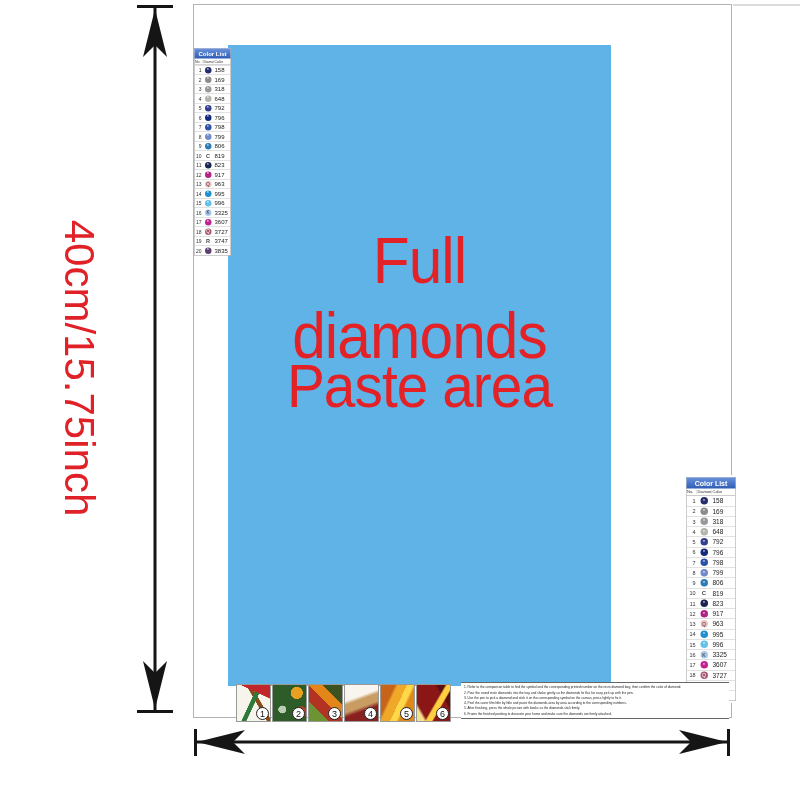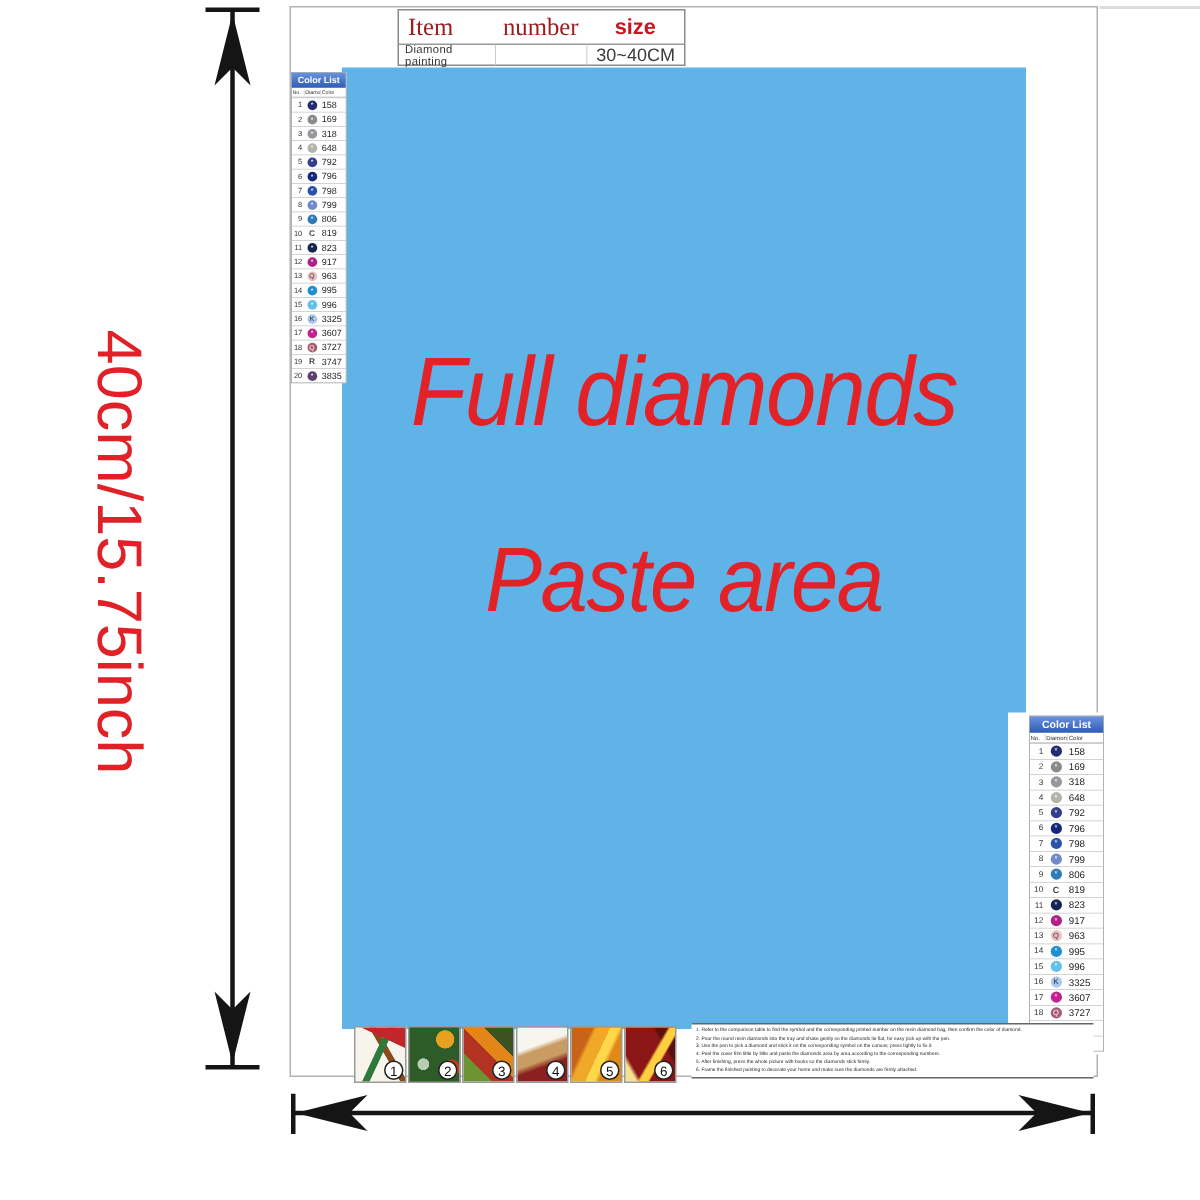--- a/index.html
+++ b/index.html
@@ -30,21 +30,21 @@
         font-size:33px;color:#9e1b20;}
   .it-h.first{padding-left:12px;}
   .it-h.center{justify-content:center;}
   .it-size{font-family:"Liberation Sans",sans-serif;font-weight:bold;font-size:29px;color:#c9151d;}
   .it-b{display:flex;align-items:center;border-top:2px solid #999;}
   .it-name{font-size:15px;color:#333;padding-left:8px;letter-spacing:.5px;}
   .it-div{border-left:1px solid #bbb;}
   .it-sizeval{font-size:24px;color:#3a3a3a;justify-content:center;}
 
   
-  .paste{position:absolute;left:228px;top:45px;width:456px;height:641px;font-style:italic;}
+  .paste{position:absolute;left:228px;top:45px;width:383px;height:641px;}
   .paste-line{position:absolute;width:100%;text-align:center;font-weight:400;
               letter-spacing:-1px;transform:scaleX(.93);}
   .paste-line1{top:178px;font-size:65px;}
   .paste-line2{top:306px;font-size:61px;}
 
   
   .clist{position:absolute;}
   .clist-left{left:194px;top:48px;width:37px;height:207px;}
   .rlist-back{position:absolute;left:672px;top:475px;width:66px;height:228px;background:#fff;}
   .clist-right{left:686px;top:477px;width:50px;height:223px;}
@@ -109,30 +109,20 @@
   <svg class="v-arrow" width="44" height="720" viewBox="0 0 44 720" data-interactable="false">
     <rect x="4" y="5" width="36" height="3" fill="#151515"></rect>
     <rect x="4" y="710" width="36" height="3" fill="#151515"></rect>
     <line x1="22" y1="8" x2="22" y2="710" stroke="#151515" stroke-width="3"></line>
     <polygon points="22,9 10,57 22,45 34,57" fill="#151515"></polygon>
     <polygon points="22,709 10,661 22,673 34,661" fill="#151515"></polygon>
   </svg>
 
   <div class="dim-label height-label" data-interactable="false" style="color: rgb(224, 34, 40);">40cm/15.75inch</div>
 
-  <div class="item-table" data-interactable="false">
-    <div class="item-inner" data-interactable="false">
-      <div class="it-h first" data-interactable="false">Item</div>
-      <div class="it-h center" data-interactable="false">number</div>
-      <div class="it-h center it-size" data-interactable="false">size</div>
-      <div class="it-b it-name" data-interactable="false">Diamond painting</div>
-      <div class="it-b it-div" data-interactable="false"></div>
-      <div class="it-b it-div it-sizeval" data-interactable="false">30~40CM</div>
-    </div>
-  </div>
 
   <div class="paste" id="pasteArea" data-interactable="false" style="background: rgb(96, 179, 231);">
     <div class="paste-line paste-line1" id="pasteLine1" data-interactable="false" style="color: rgb(227, 34, 39);">Full diamonds</div>
     <div class="paste-line paste-line2" id="pasteLine2" data-interactable="false" style="color: rgb(227, 34, 39);">Paste area</div>
   </div>
 
   <div class="clist clist-left" data-interactable="false">
     <div class="clist-inner" data-interactable="false">
       <div class="clist-header" data-interactable="false">Color List</div>
       <div class="clist-sub" data-interactable="false">

